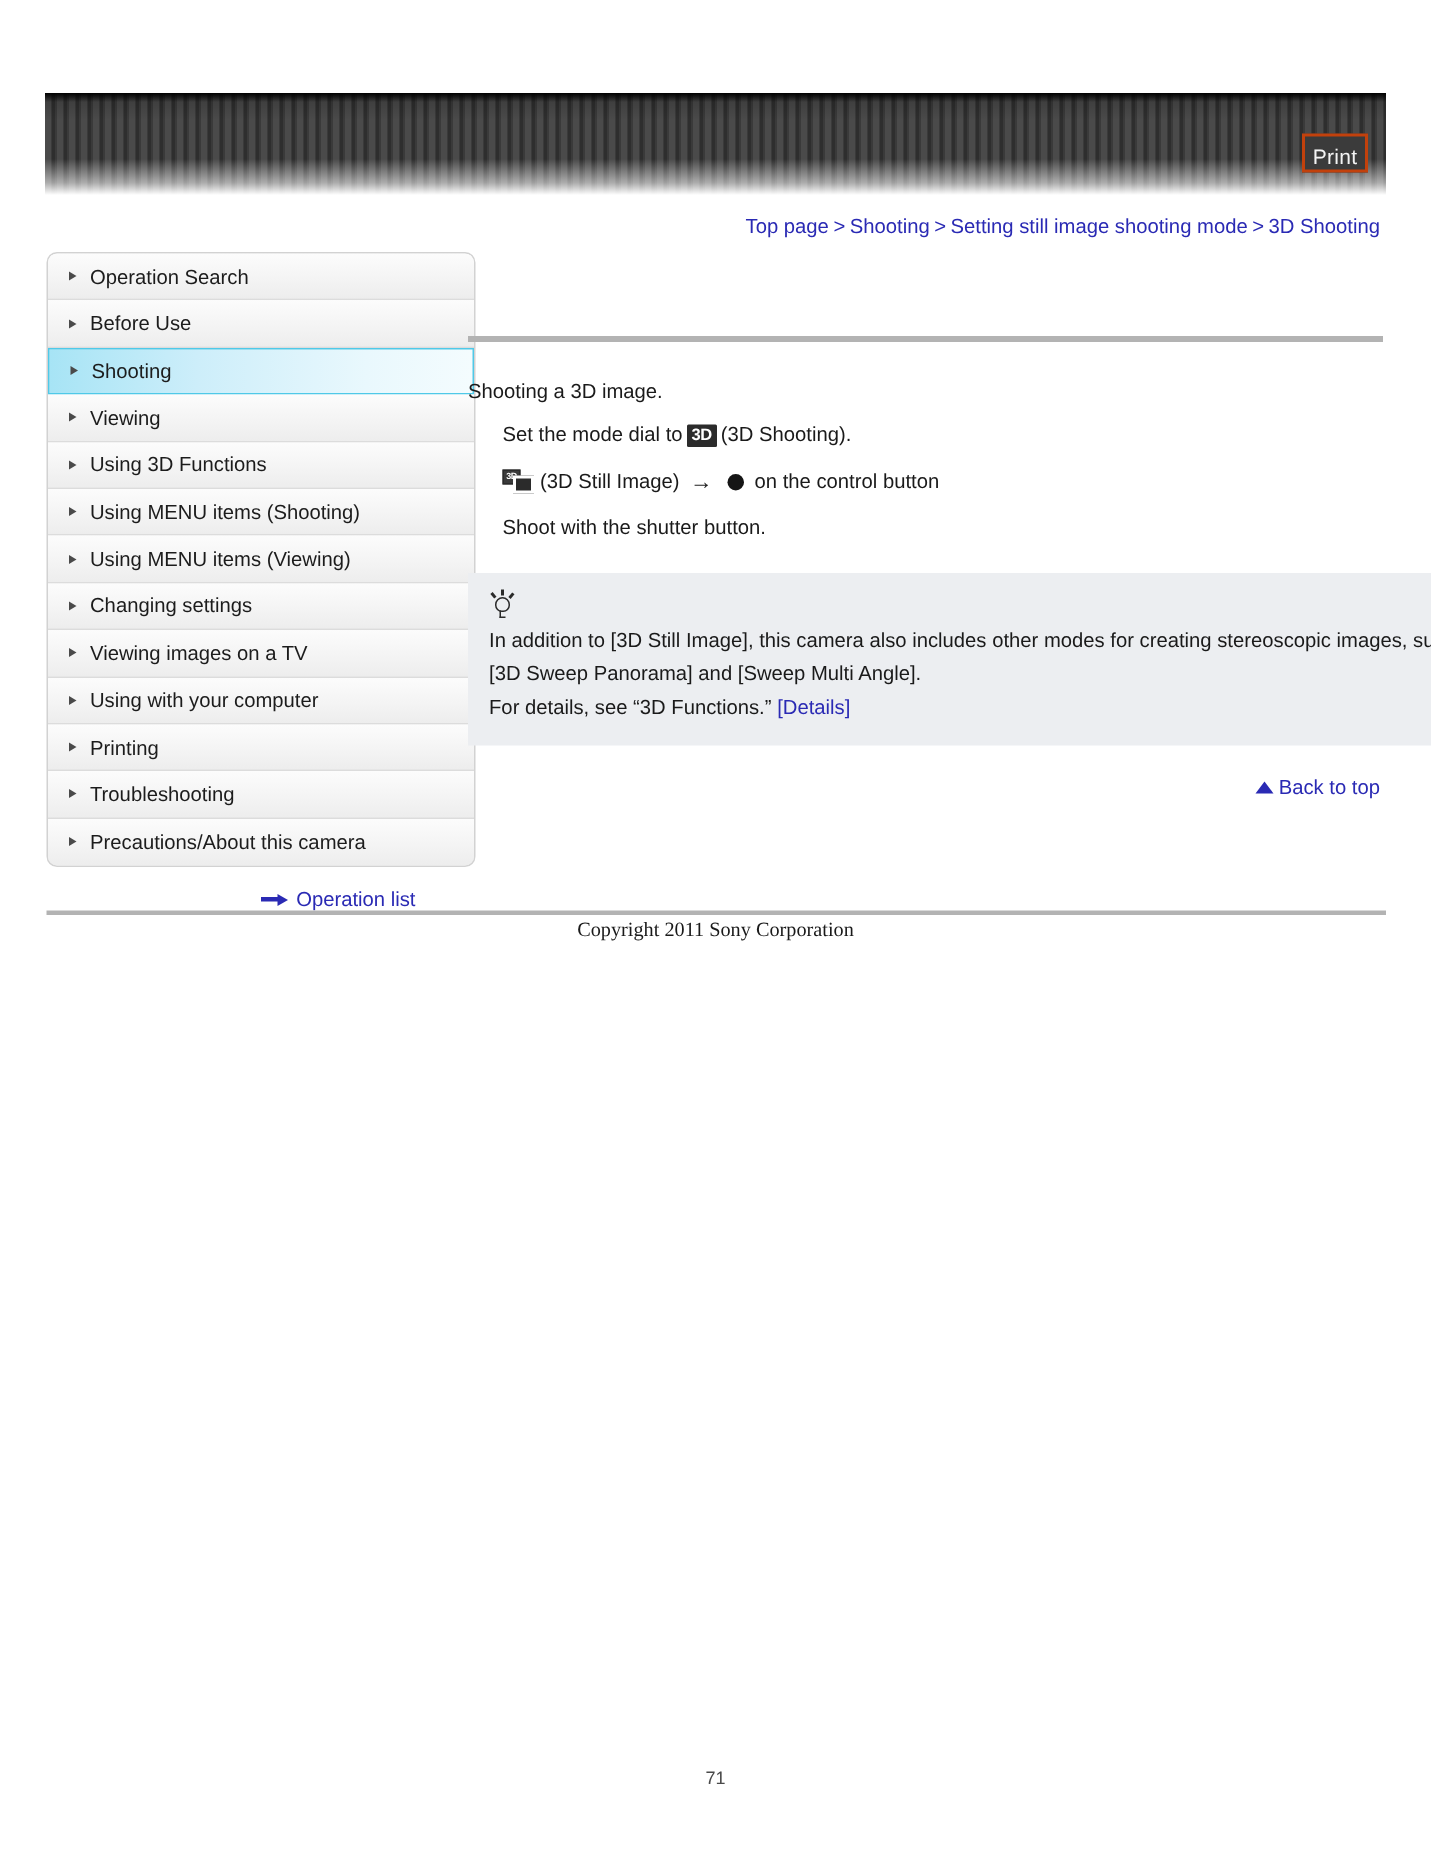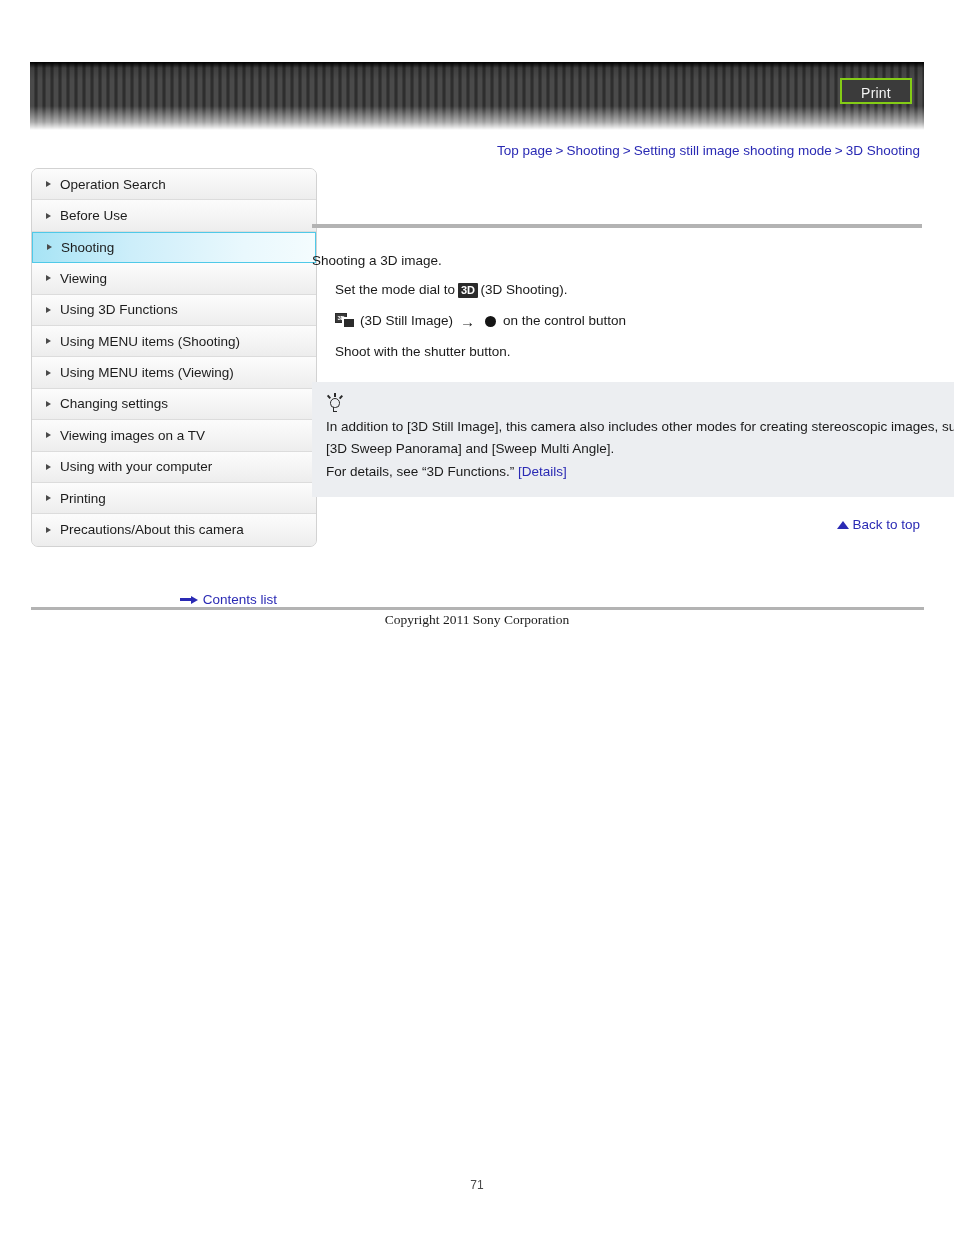--- a/index.html
+++ b/index.html
@@ -37,24 +37,24 @@
         rgba(255,255,255,1) 68px),
       repeating-linear-gradient(to right,
         #4a4a4a 0px, #4a4a4a 4px,
         #3a3a3a 4px, #3a3a3a 5px,
         #2e2e2e 5px, #2e2e2e 7px,
         #3a3a3a 7px, #3a3a3a 8px);
   }
   .print-button {
     position: absolute;
     right: 12px;
-    top: 16px;
-    width: 72px;
+    top: 27px;
+    width: 44px;
     height: 26px;
-    border: 2px solid #84cc16;
+    border: 2px solid #c2410c;
     background: #3b3b3b;
     color: #f4f4f4;
     font-size: 14px;
     line-height: 26px;
     text-align: center;
     letter-spacing: 0.2px;
     box-sizing: border-box;
     cursor: pointer;
   }
 
@@ -383,28 +383,32 @@
   <div class="nav-item">
     <span class="bullet"></span>
     <span>Using with your computer</span>
   </div>
   <div class="nav-item">
     <span class="bullet"></span>
     <span>Printing</span>
   </div>
   <div class="nav-item">
     <span class="bullet"></span>
+    <span>Troubleshooting</span>
+  </div>
+  <div class="nav-item">
+    <span class="bullet"></span>
     <span>Precautions/About this camera</span>
   </div>
 </nav>
 
 <div class="contents-list">
   <a href="#">
     <span class="arrow-right-icon"></span>
-    <span>Contents list</span>
+    <span>Operation list</span>
   </a>
 </div>
 
 <main class="content">
   <div class="content-rule"></div>
 
   <p class="intro">Shooting a 3D image.</p>
 
   <ol class="steps">
     <li class="step">

